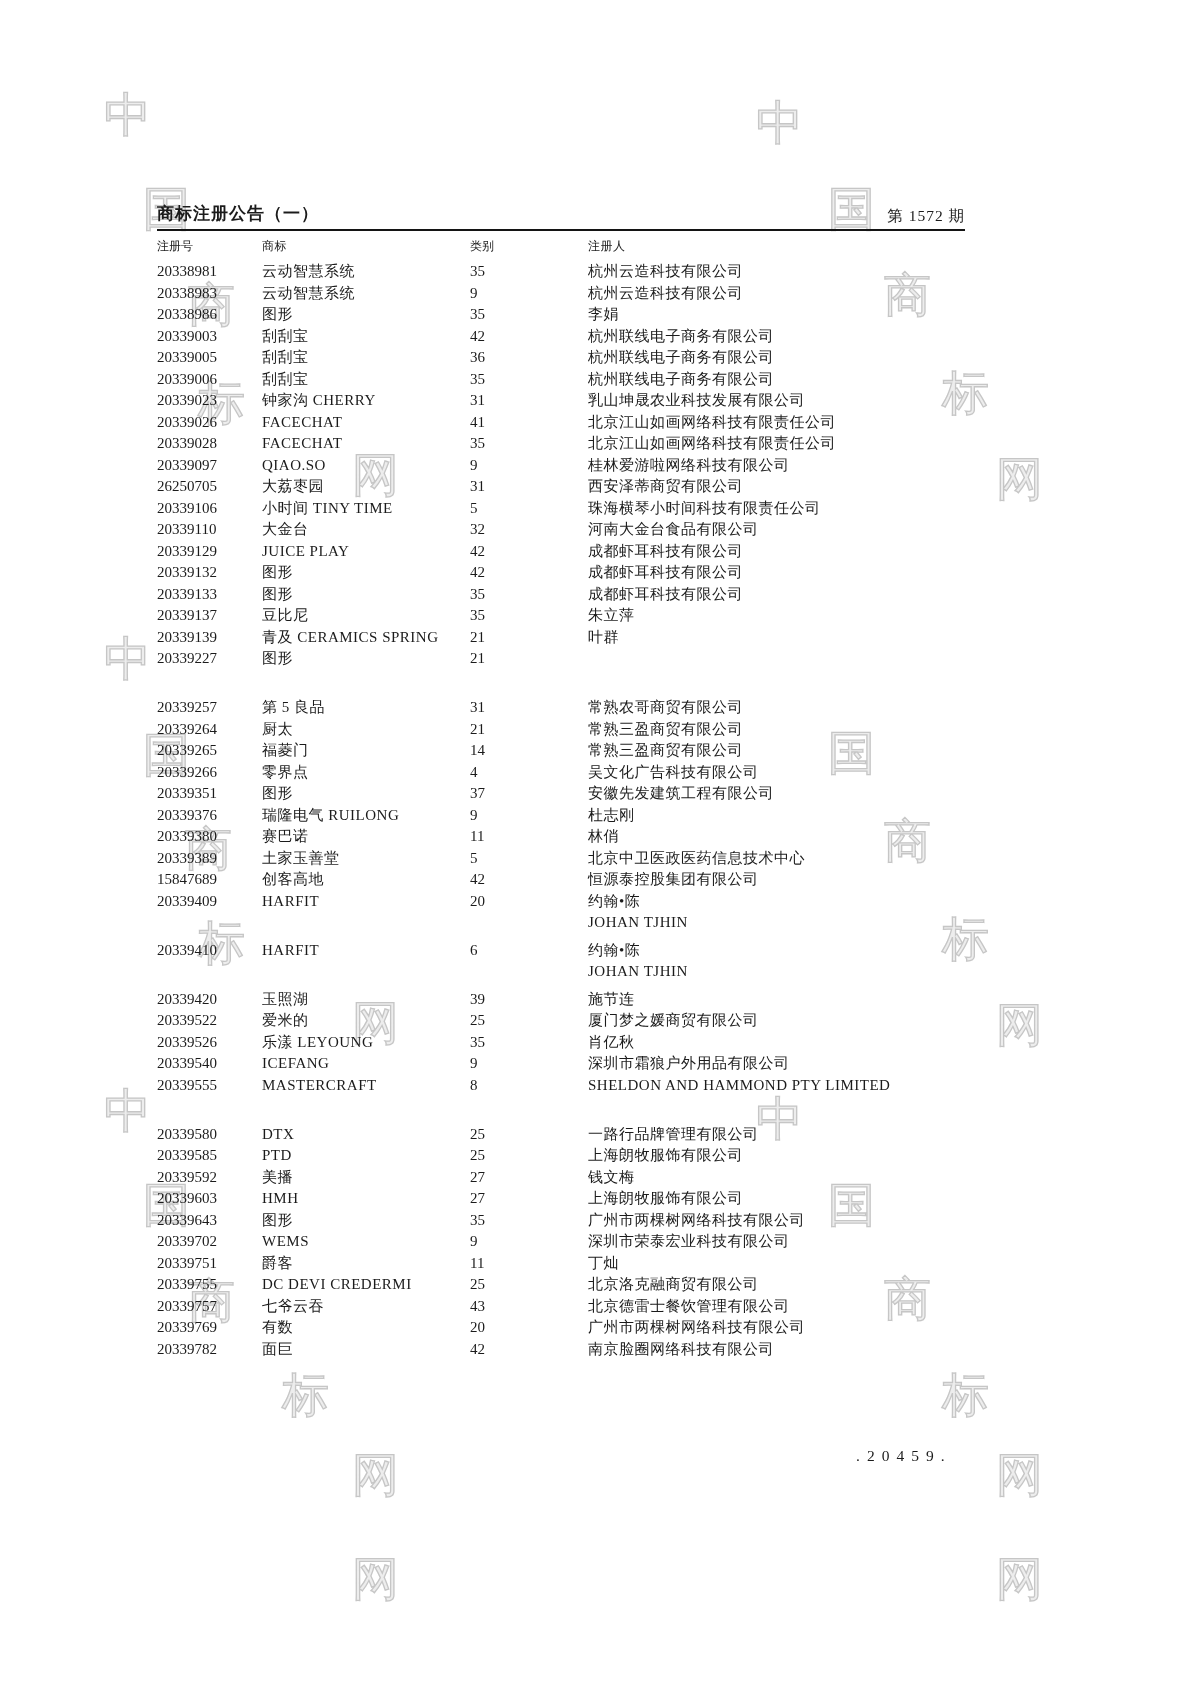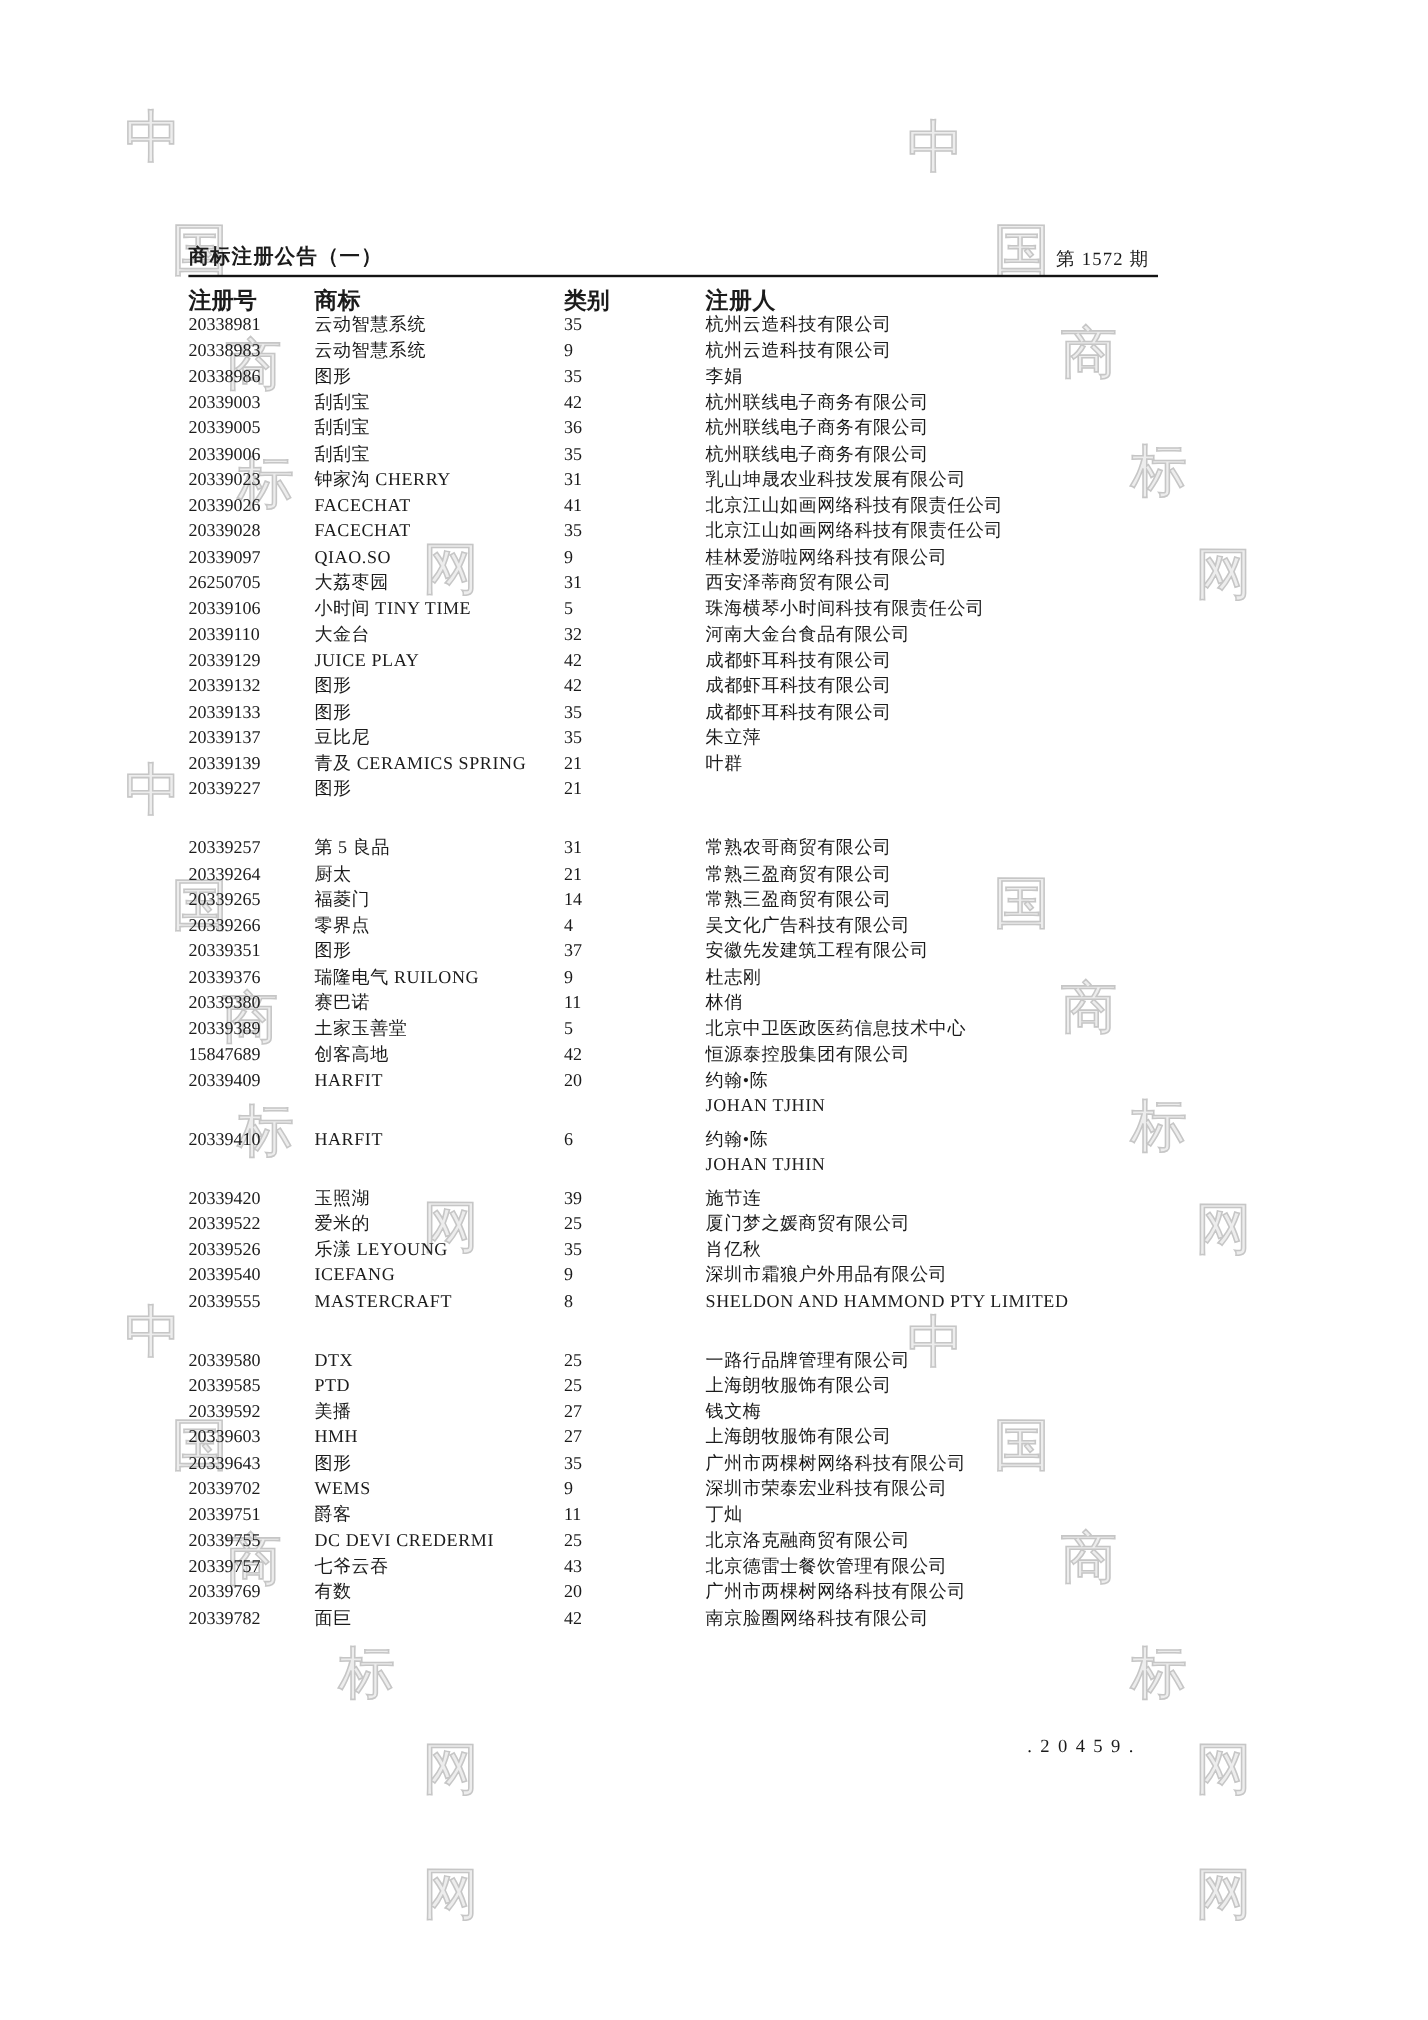--- a/index.html
+++ b/index.html
@@ -22,27 +22,27 @@
     user-select:none;
     z-index:1;
   }
   .content{position:absolute;left:0;top:0;width:100%;height:100%;z-index:2;}
   .title{
     position:absolute;left:157px;top:202px;
     font-size:17px;font-weight:bold;letter-spacing:1px;
   }
   .issue{
     position:absolute;left:880px;top:206px;width:85px;
-    font-size:15.5px;letter-spacing:1px;
+    font-size:15.5px;text-align:right;letter-spacing:1px;
   }
   .rule{
     position:absolute;left:157px;top:229px;width:808px;height:2.4px;
     background:#141414;
   }
-  .thead{position:absolute;left:157px;top:238px;width:850px;height:22px;font-weight:bold;font-size:19px;}
+  .thead{position:absolute;left:157px;top:238px;width:850px;height:22px;font-weight:normal;font-size:12px;}
   .tbody{position:absolute;left:157px;top:261px;width:900px;font-size:15px;}
   .row{position:relative;line-height:21.5px;}
   .row.tall{margin-bottom:6px;}
   .c-reg{position:absolute;left:0;top:0;white-space:nowrap;}
   .c-mark{position:absolute;left:105px;top:0;white-space:nowrap;letter-spacing:0.5px;}
   .c-cls{position:absolute;left:313px;top:0;white-space:nowrap;}
   .c-owner{position:absolute;left:431px;top:0;width:430px;letter-spacing:0.5px;}
   .thead .c-reg,.thead .c-mark,.thead .c-cls,.thead .c-owner{position:absolute;top:0;}
   .row-spacer{height:21.5px;}
   .pageno{

